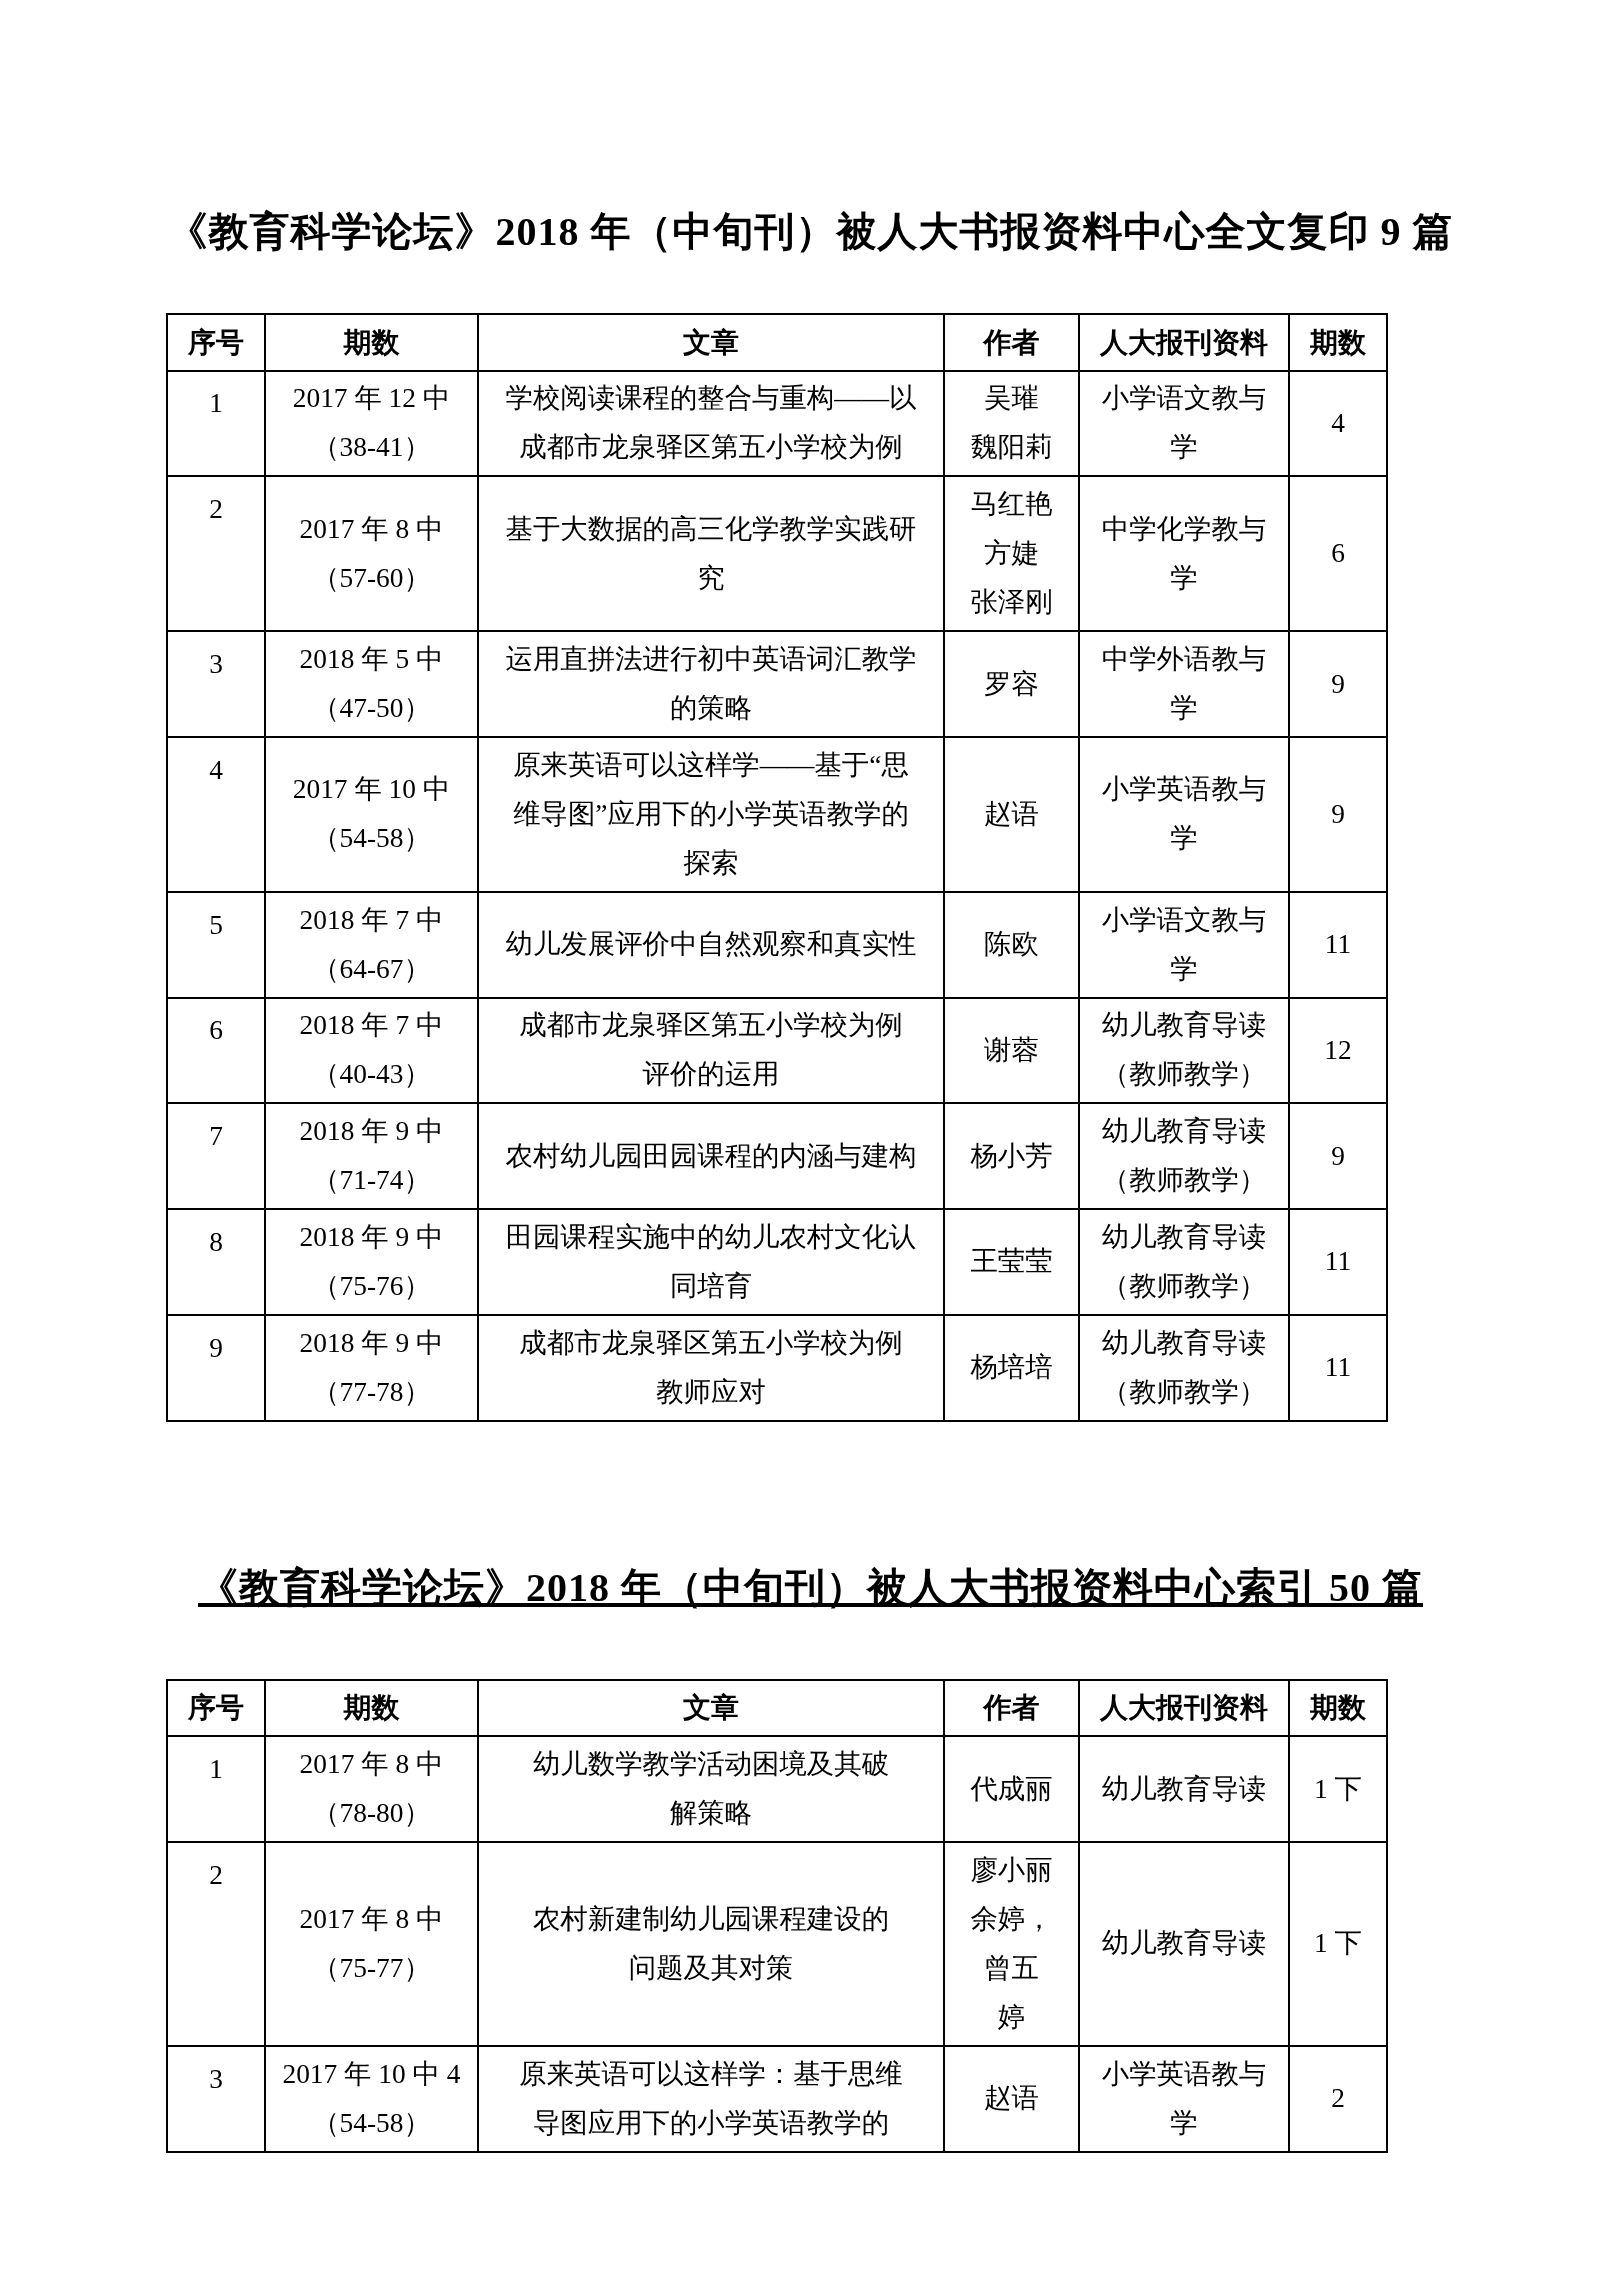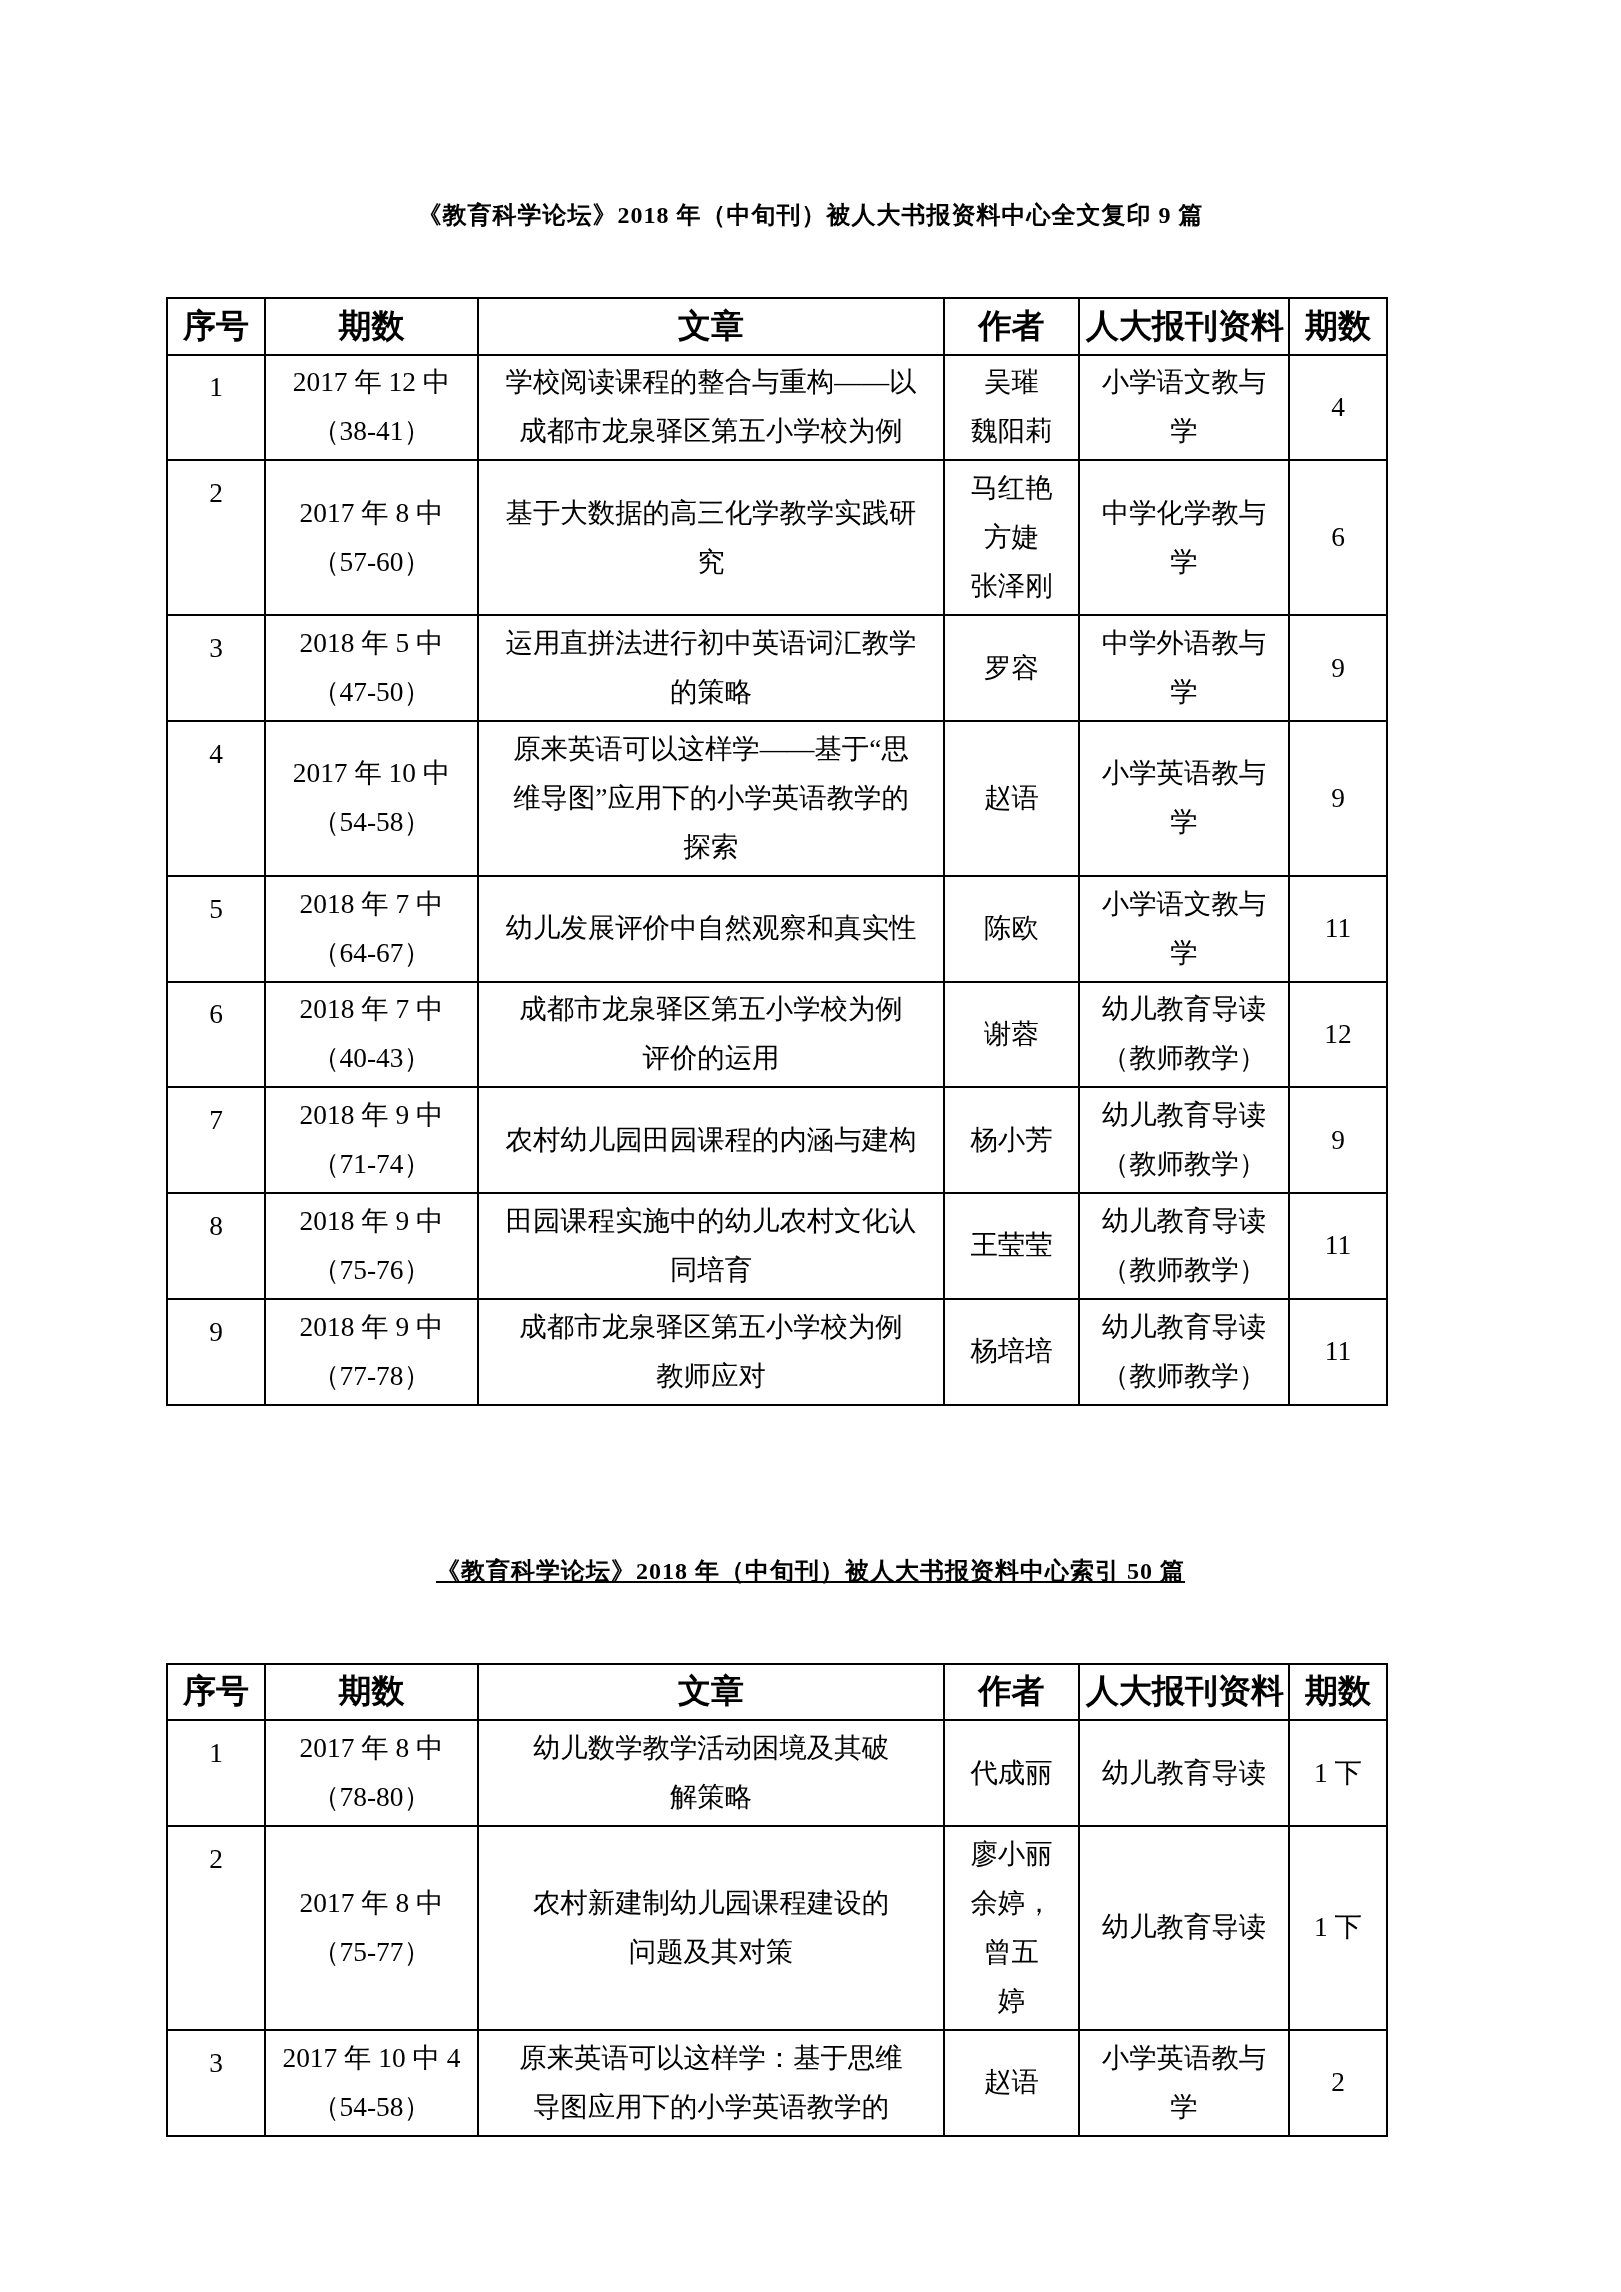--- a/index.html
+++ b/index.html
@@ -12,42 +12,42 @@
     width: 1621px;
     height: 2293px;
     box-sizing: border-box;
     background: #ffffff;
     color: #000000;
     font-family: "Liberation Serif", "DejaVu Serif", serif;
     padding-top: 197px;
     overflow: hidden;
   }
   .doc-title {
-    margin: 0;
+    margin: 16px;
     text-align: center;
     font-weight: bold;
-    font-size: 24px;
+    font-size: 40px;
     line-height: 37px;
     letter-spacing: 1px;
   }
   .doc-table {
     border-collapse: collapse;
     table-layout: fixed;
     width: 1219px;
     margin: 63px 0 0 166px;
     background: #ffffff;
   }
   .doc-table th, .doc-table td {
     border: 2px solid #000000;
     font-family: "Liberation Serif", "DejaVu Serif", serif;
     color: #000000;
     overflow: hidden;
   }
   .doc-table th {
-    font-size: 33px;
+    font-size: 28px;
     font-weight: bold;
     text-align: center;
     vertical-align: middle;
     line-height: 31px;
     padding: 11.8px 5.9px;
     white-space: nowrap;
   }
   .doc-table td {
     font-size: 27.4px;
     line-height: 49px;

